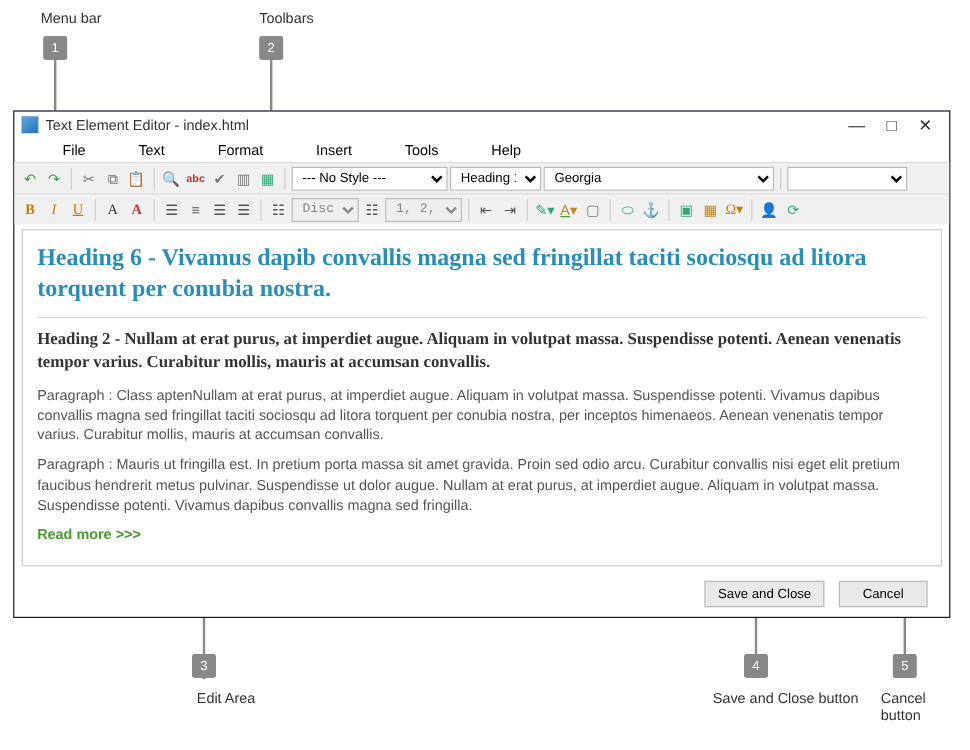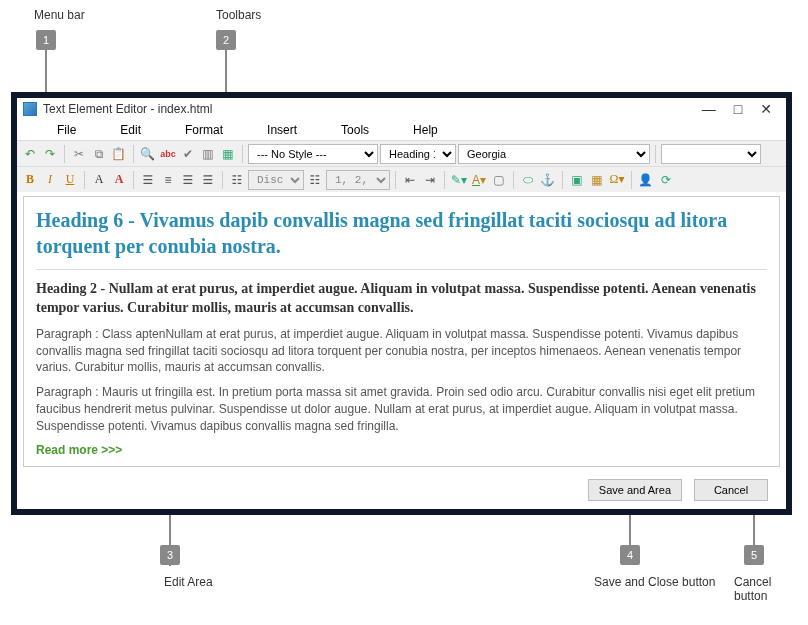--- a/index.html
+++ b/index.html
@@ -31,21 +31,21 @@
   .callout-line {
     position: absolute;
     background: #888;
   }
   .window {
     position: absolute;
     top: 92px;
     left: 11px;
     width: 781px;
     height: 423px;
-    border: 6px solid #0f172a;
+    border: 1px solid #0f172a;
     background: #fff;
     display: flex;
     flex-direction: column;
   }
   .titlebar {
     height: 22px;
     display: flex;
     align-items: center;
     padding: 0 6px;
     font-size: 12px;
@@ -208,21 +208,21 @@
     <div class="title">Text Element Editor - index.html</div>
     <div class="win-ctrls">
       <span>—</span>
       <span>□</span>
       <span>✕</span>
     </div>
   </div>
 
   <div class="menubar">
     <span>File</span>
-    <span>Edit</span>
+    <span>Text</span>
     <span>Format</span>
     <span>Insert</span>
     <span>Tools</span>
     <span>Help</span>
   </div>
 
   <div class="toolbar">
     <span class="tb-btn ic-undo">↶</span>
     <span class="tb-btn ic-redo">↷</span>
     <span class="tb-sep"></span>
@@ -282,17 +282,17 @@
   <div class="editor-area">
     <h1>Heading 6 - Vivamus dapib convallis magna sed fringillat taciti sociosqu ad litora torquent per conubia nostra.</h1>
     <hr>
     <h2>Heading 2 - Nullam at erat purus, at imperdiet augue. Aliquam in volutpat massa. Suspendisse potenti. Aenean venenatis tempor varius. Curabitur mollis, mauris at accumsan convallis.</h2>
     <p>Paragraph : Class aptenNullam at erat purus, at imperdiet augue. Aliquam in volutpat massa. Suspendisse potenti. Vivamus dapibus convallis magna sed fringillat taciti sociosqu ad litora torquent per conubia nostra, per inceptos himenaeos. Aenean venenatis tempor varius. Curabitur mollis, mauris at accumsan convallis.</p>
     <p>Paragraph : Mauris ut fringilla est. In pretium porta massa sit amet gravida. Proin sed odio arcu. Curabitur convallis nisi eget elit pretium faucibus hendrerit metus pulvinar. Suspendisse ut dolor augue. Nullam at erat purus, at imperdiet augue. Aliquam in volutpat massa. Suspendisse potenti. Vivamus dapibus convallis magna sed fringilla.</p>
     <div class="readmore">Read more &gt;&gt;&gt;</div>
   </div>
 
   <div class="footer-btns">
-    <button class="dlg-btn">Save and Area</button>
+    <button class="dlg-btn">Save and Close</button>
     <button class="dlg-btn">Cancel</button>
   </div>
 
 </div>
 
 </body></html>

